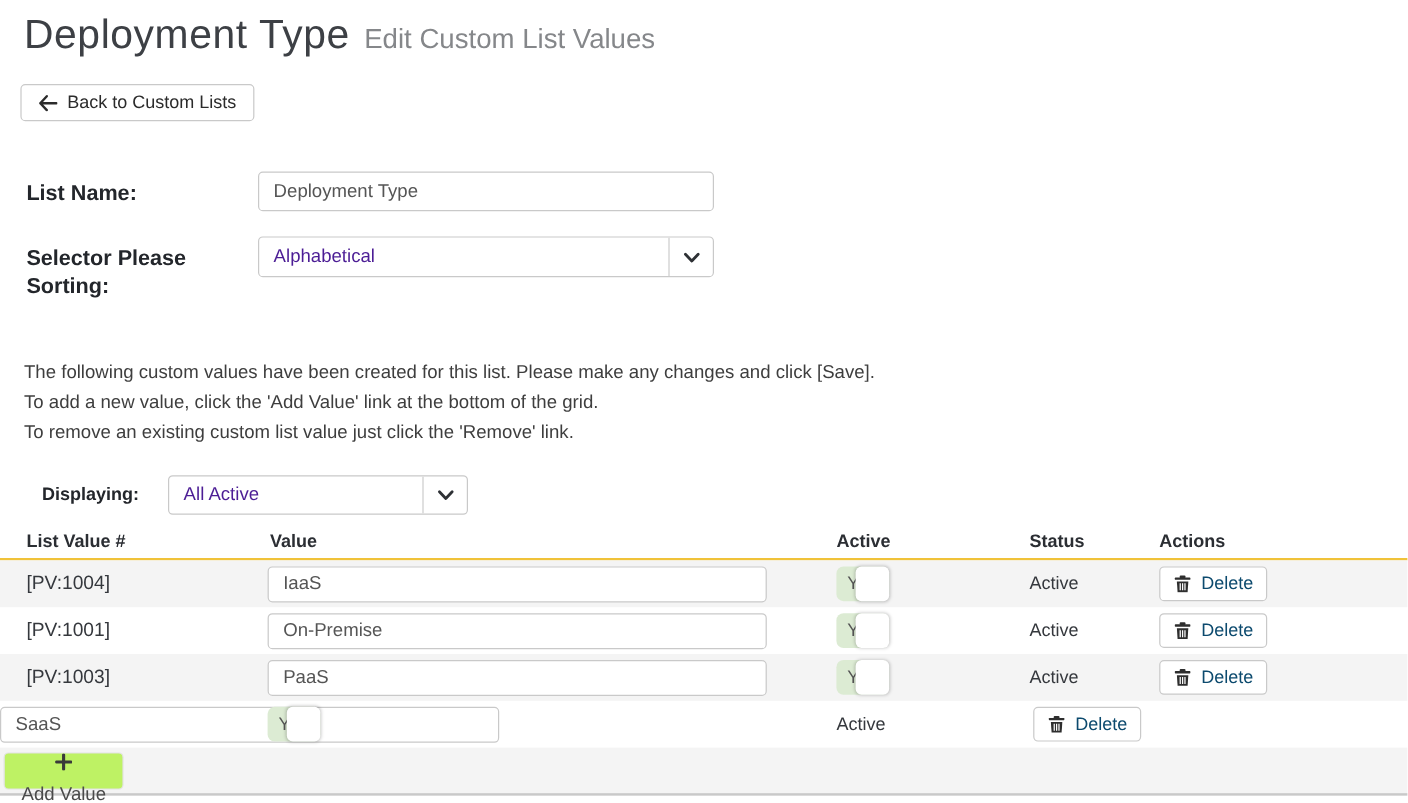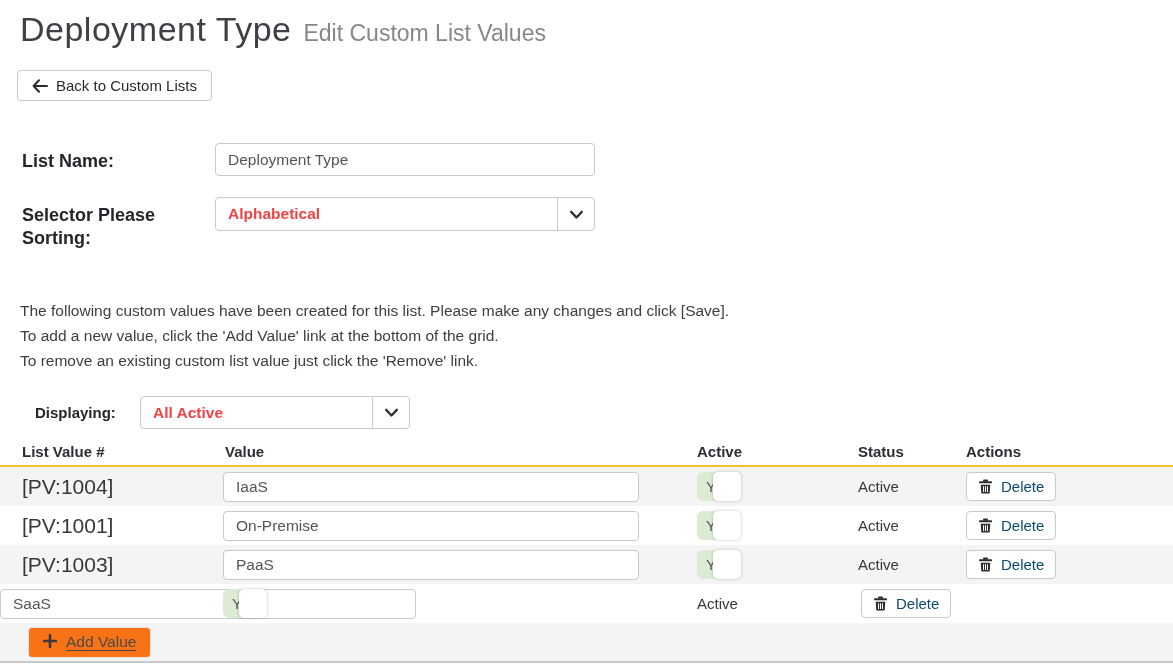--- a/index.html
+++ b/index.html
@@ -20,64 +20,64 @@
   
   .form-area { margin-top: 42px; }
   .form-row { display: flex; align-items: flex-start; margin-bottom: 21px; }
   .form-label { width: 215px; padding-left: 22px; padding-top: 7px; font-size: 18px; font-weight: 700;
     color: #23262b; }
   .form-label span { display: inline-block; max-width: 150px; line-height: 23px; }
   .text-input { width: 380px; height: 33px; border: 1px solid #c9c9c9; border-radius: 4px;
     font-family: "Liberation Sans", sans-serif; font-size: 15.5px; color: #555; padding: 0 12px; background: #fff; }
   .combo { width: 380px; height: 34px; border: 1px solid #c9c9c9; border-radius: 4px; background: #fff;
     display: flex; align-items: stretch; cursor: pointer; overflow: hidden; }
-  .combo-value { flex: 1; display: flex; align-items: center; padding-left: 12px; font-size: 15.5px; color: #ef4444; font-weight: bold; }
+  .combo-value { flex: 1; display: flex; align-items: center; padding-left: 12px; font-size: 15.5px; color: #4c1d95; }
   .combo-arrow { width: 37px; border-left: 1px solid #ccc; display: flex; align-items: center; justify-content: center; color: #2e3135; }
 
   
   .instructions { margin: 48px 0 0 20px; font-size: 15.5px; color: #3e3e3e; line-height: 25px; }
 
   
   .filter-row { margin-top: 23px; display: flex; align-items: center; }
   .filter-label { width: 140px; padding-left: 35px; font-size: 15px; font-weight: 700; color: #23262b; }
-  .filter-combo { width: 270px; height: 33px; }
+  .filter-combo { width: 250px; height: 33px; }
 
   
   .grid { margin-top: 14px; width: 1173px; }
   .grid-head { display: grid; grid-template-columns: 223px 474px 161px 105px 1fr;
     align-items: end; height: 24px; border-bottom: 2px solid var(--header-underline, #f0c239); padding-bottom: 5px; }
   .grid-head .h { font-size: 15px; font-weight: 700; color: #2b2e33; }
   .h-id { padding-left: 22px; }
   .h-value { padding-left: 2px; }
   .h-actions { padding-left: 3px; }
   .grid-row { display: grid; grid-template-columns: 223px 474px 161px 105px 1fr;
     align-items: center; height: 39px; }
   .grid-row.alt { background: var(--row-alt-bg, #f4f4f4); }
-  .cell-id { padding-left: 22px; font-size: 21px; color: #35383d; }
+  .cell-id { padding-left: 22px; font-size: 16px; color: #35383d; }
   .cell-value .text-input { width: 416px; height: 30px; color: #555; }
   .cell-status { font-size: 15px; color: #35383d; }
 
   
   .toggle { position: relative; width: 44px; height: 29px; border-radius: 6px;
     background: var(--toggle-active-bg, #dcebd3); display: flex; align-items: center; padding-left: 9px; cursor: pointer; }
   .toggle-label { font-size: 15px; color: #555; }
   .toggle-knob { position: absolute; right: 0; top: 0; width: 28px; height: 29px; background: #fff;
     border-radius: 5px; box-shadow: 0 0 3px rgba(0,0,0,0.25); }
 
   
   .delete-btn { display: inline-flex; align-items: center; gap: 8px; height: 29px; padding: 0 11px;
     margin-left: 3px; background: #fff; border: 1px solid #c9c9c9; border-radius: 4px;
     font-size: 15px; color: #0c4a6e; cursor: pointer; }
   .delete-btn svg { display: block; }
 
   
   .grid-foot { height: 40px; background: var(--row-alt-bg, #f4f4f4); display: flex; align-items: center;
     border-bottom: 2px solid #c9c9c9; }
   .add-value-btn { display: inline-flex; align-items: center; gap: 9px; height: 31px; padding: 0 14px;
-    margin-left: 28px; background: #f97316; border: 1px solid #e2e2e2; border-radius: 4px; cursor: pointer; }
+    margin-left: 3px; background: #bef264; border: 1px solid #e2e2e2; border-radius: 4px; cursor: pointer; flex-direction: column; }
   .add-value-btn .lbl { font-size: 15.5px; color: #4a4a4a; text-decoration: underline; text-underline-offset: 3px; }
 </style>
 </head>
 <body>
 
 <div class="page">
 
   <div class="title-row">
     <span class="page-title">Deployment Type</span>
     <span class="page-subtitle">Edit Custom List Values</span>

